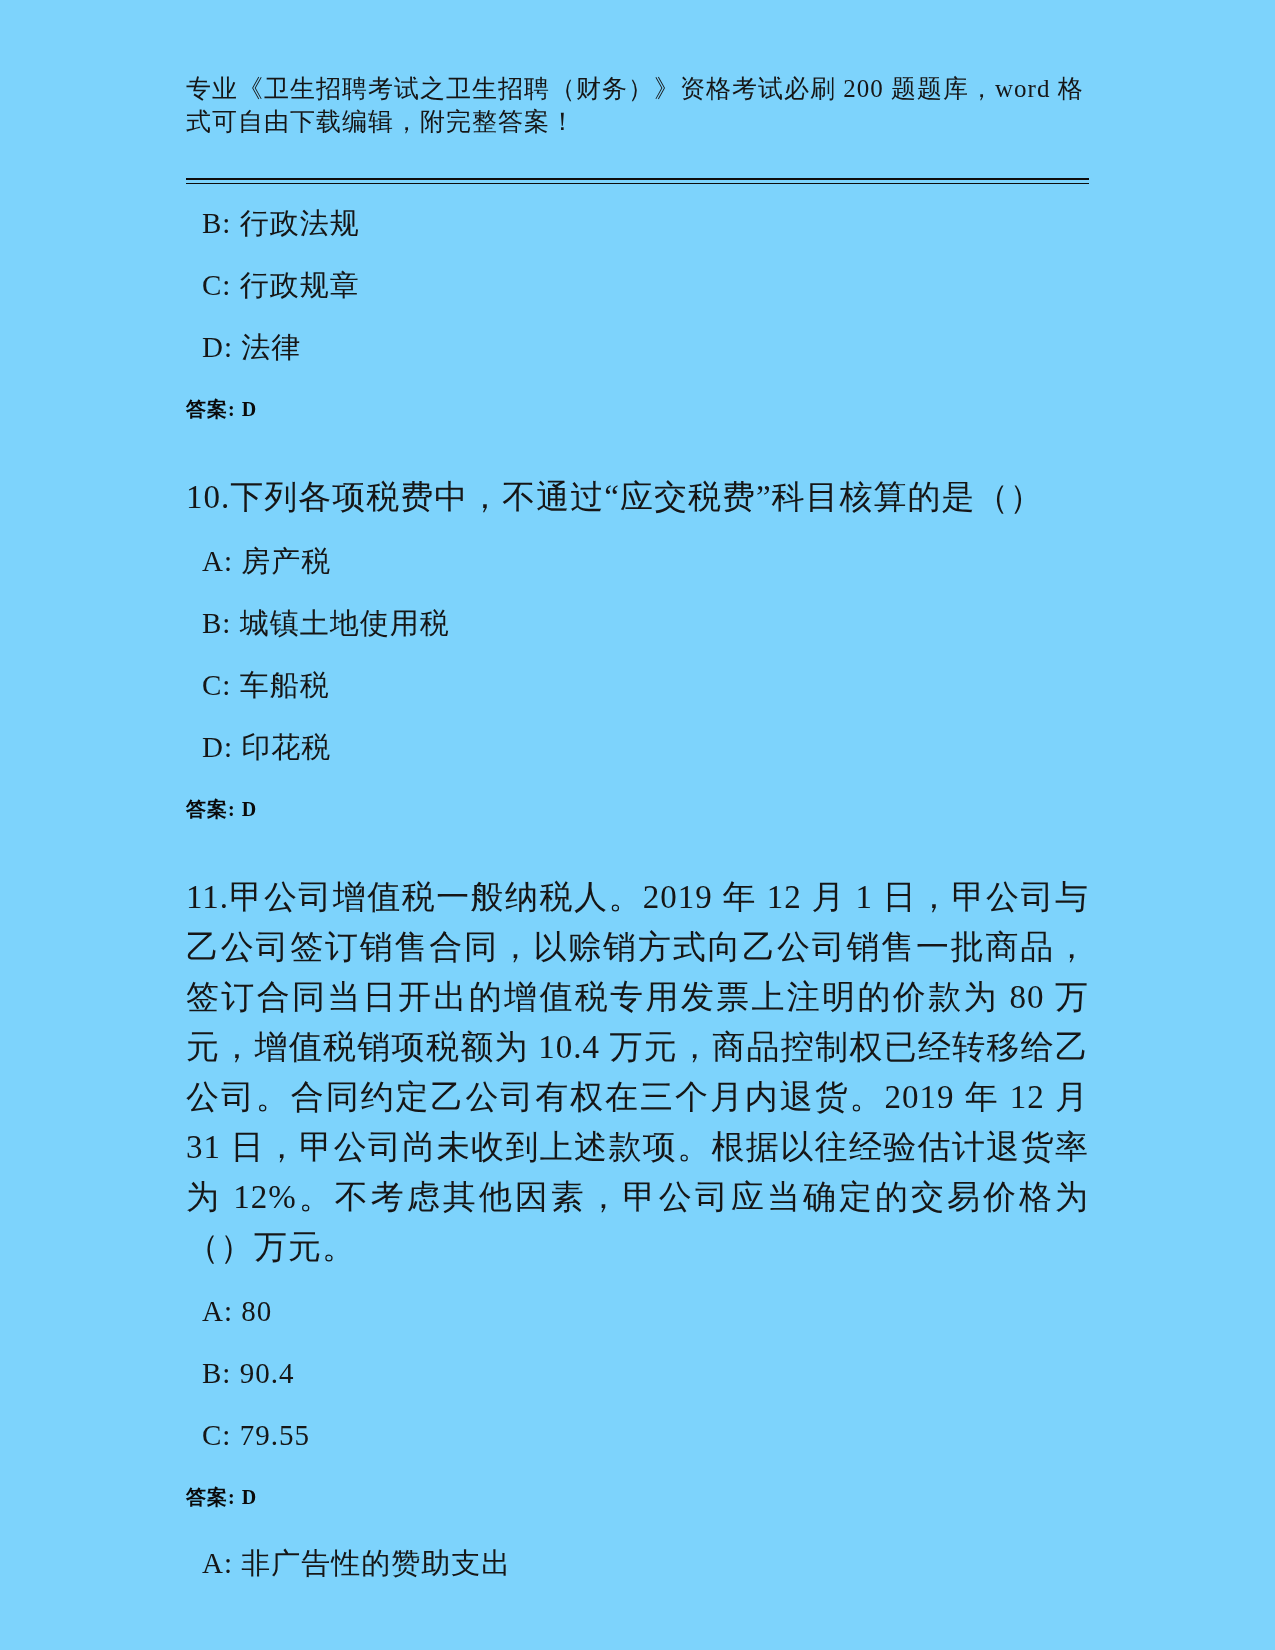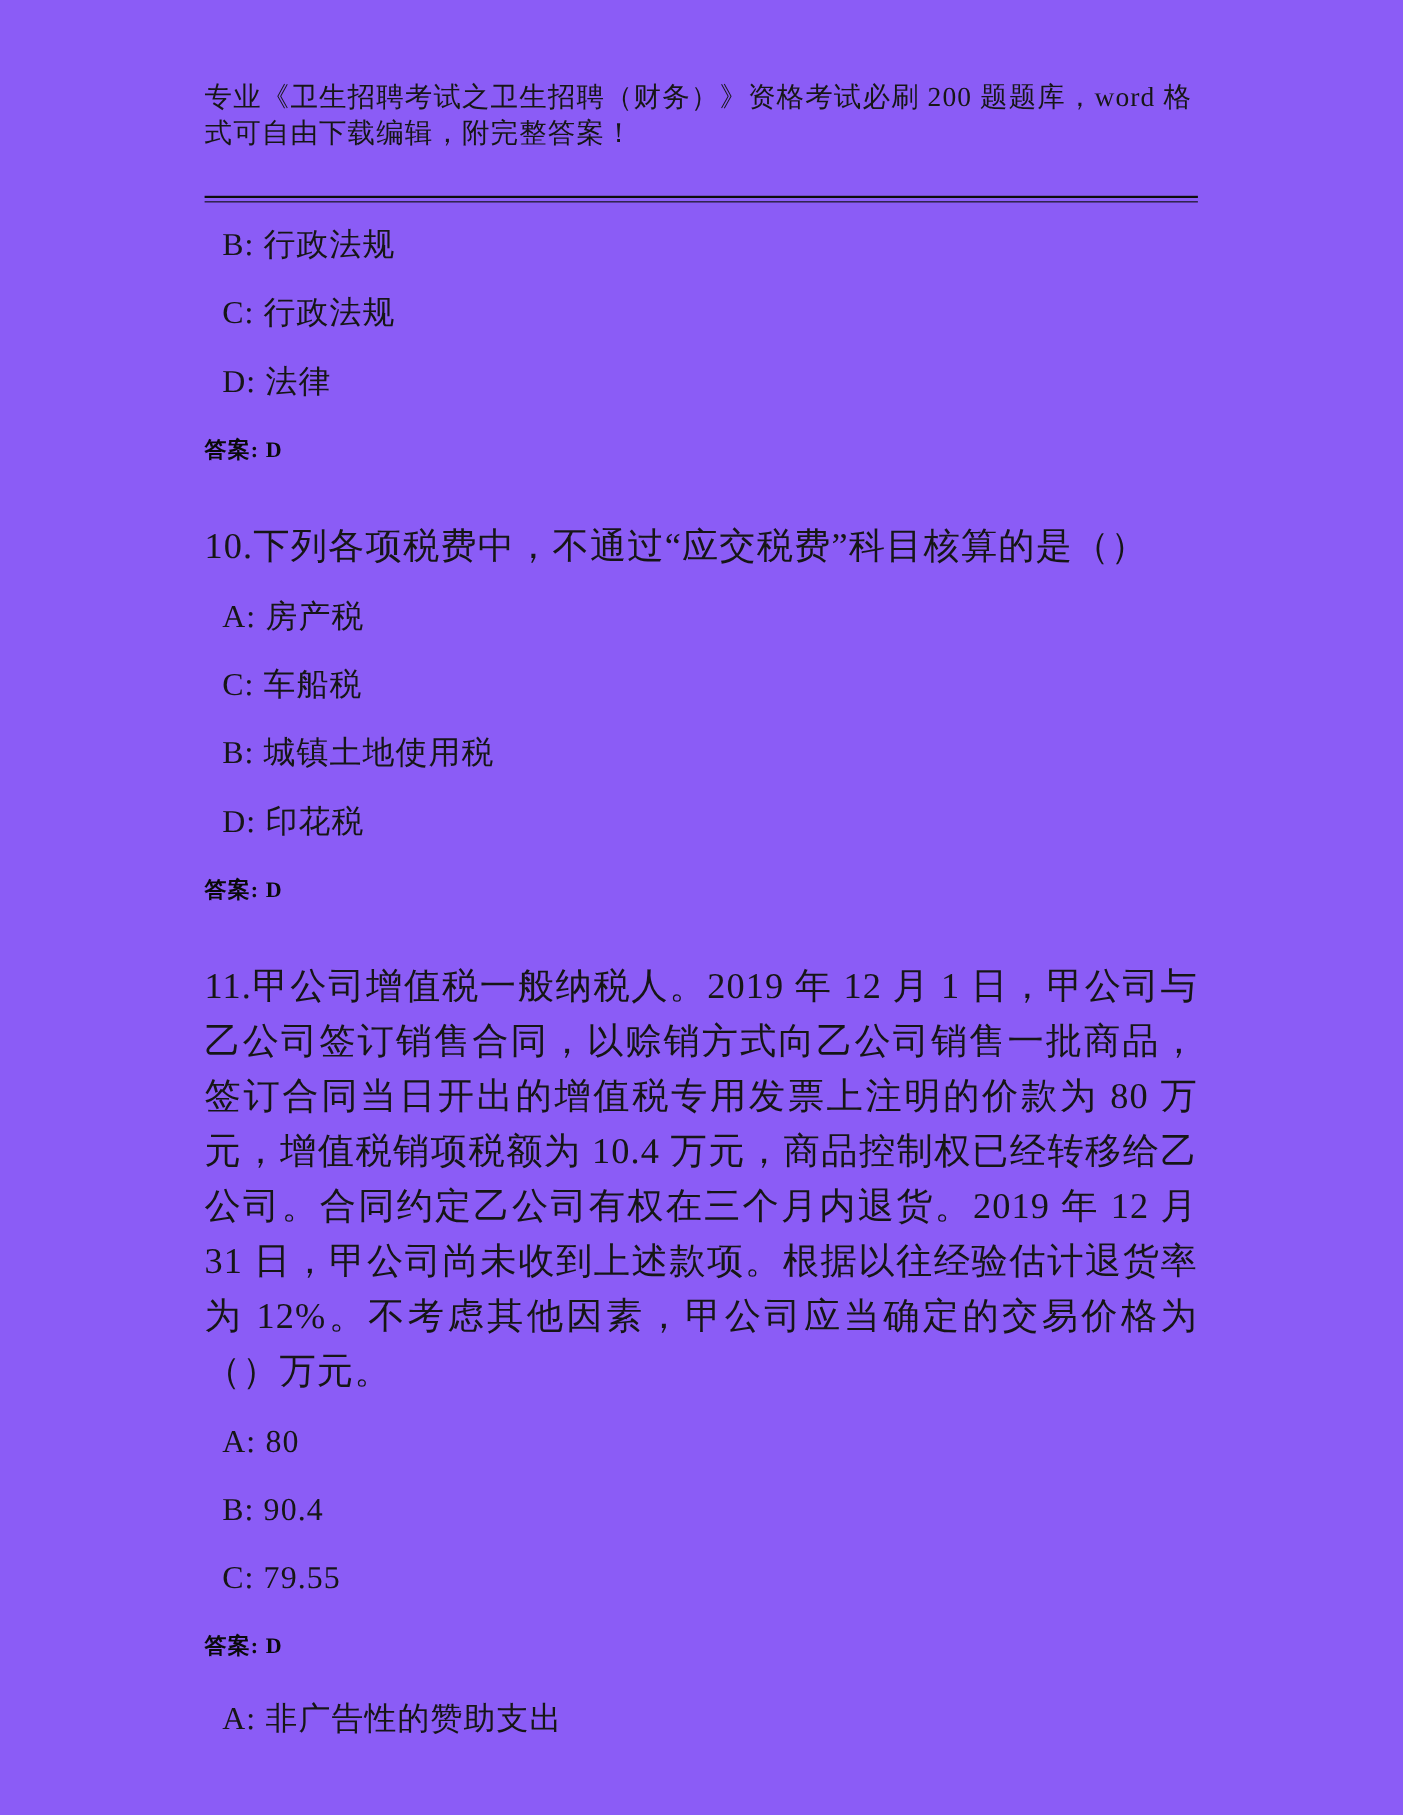--- a/index.html
+++ b/index.html
@@ -12,21 +12,21 @@
     height: 1650px;
     overflow: hidden;
     font-family: "Liberation Serif", "DejaVu Serif", serif;
     color: #161616;
   }
   .page {
     box-sizing: border-box;
     width: 1275px;
     height: 1650px;
     padding: 72px 186px 0 186px;
-    background: #8b5cf6;
+    background: #7dd3fc;
   }
   .header-text {
     font-size: 25px;
     line-height: 33px;
     letter-spacing: 1px;
     text-align: left;
     color: #161616;
   }
   .header-rule {
     margin-top: 40px;
@@ -67,30 +67,30 @@
 
 <div class="page">
 
   <div class="header">
     <div class="header-text">专业《卫生招聘考试之卫生招聘（财务）》资格考试必刷 200 题题库，word 格式可自由下载编辑，附完整答案！</div>
     <div class="header-rule"></div>
   </div>
 
   <section class="block continuation">
     <p class="opt">B: 行政法规</p>
-    <p class="opt">C: 行政法规</p>
+    <p class="opt">C: 行政规章</p>
     <p class="opt">D: 法律</p>
     <p class="ans">答案: D</p>
   </section>
 
   <section class="block question">
     <p class="qtext">10.下列各项税费中，不通过“应交税费”科目核算的是（）</p>
     <p class="opt">A: 房产税</p>
+    <p class="opt">B: 城镇土地使用税</p>
     <p class="opt">C: 车船税</p>
-    <p class="opt">B: 城镇土地使用税</p>
     <p class="opt">D: 印花税</p>
     <p class="ans">答案: D</p>
   </section>
 
   <section class="block question">
     <p class="qtext">11.甲公司增值税一般纳税人。2019 年 12 月 1 日，甲公司与乙公司签订销售合同，以赊销方式向乙公司销售一批商品，签订合同当日开出的增值税专用发票上注明的价款为 80 万元，增值税销项税额为 10.4 万元，商品控制权已经转移给乙公司。合同约定乙公司有权在三个月内退货。2019 年 12 月 31 日，甲公司尚未收到上述款项。根据以往经验估计退货率为 12%。不考虑其他因素，甲公司应当确定的交易价格为（）万元。</p>
     <p class="opt">A: 80</p>
     <p class="opt">B: 90.4</p>
     <p class="opt">C: 79.55</p>
     <p class="ans">答案: D</p>

